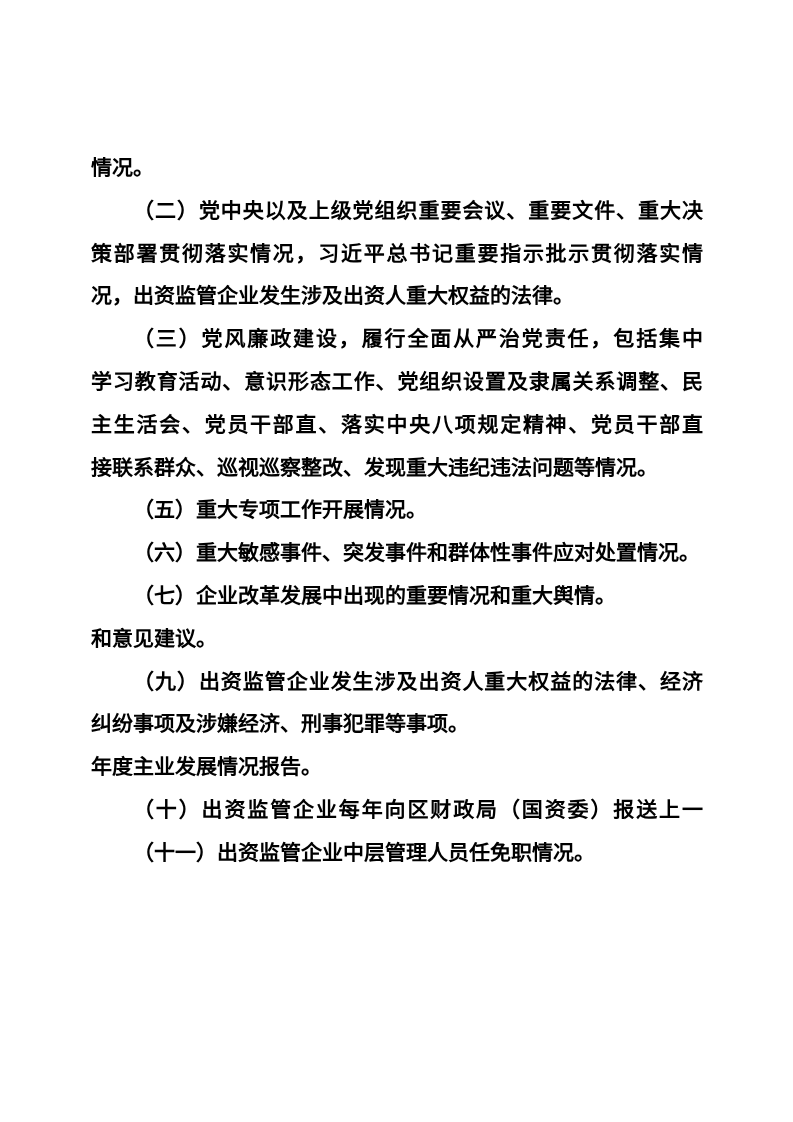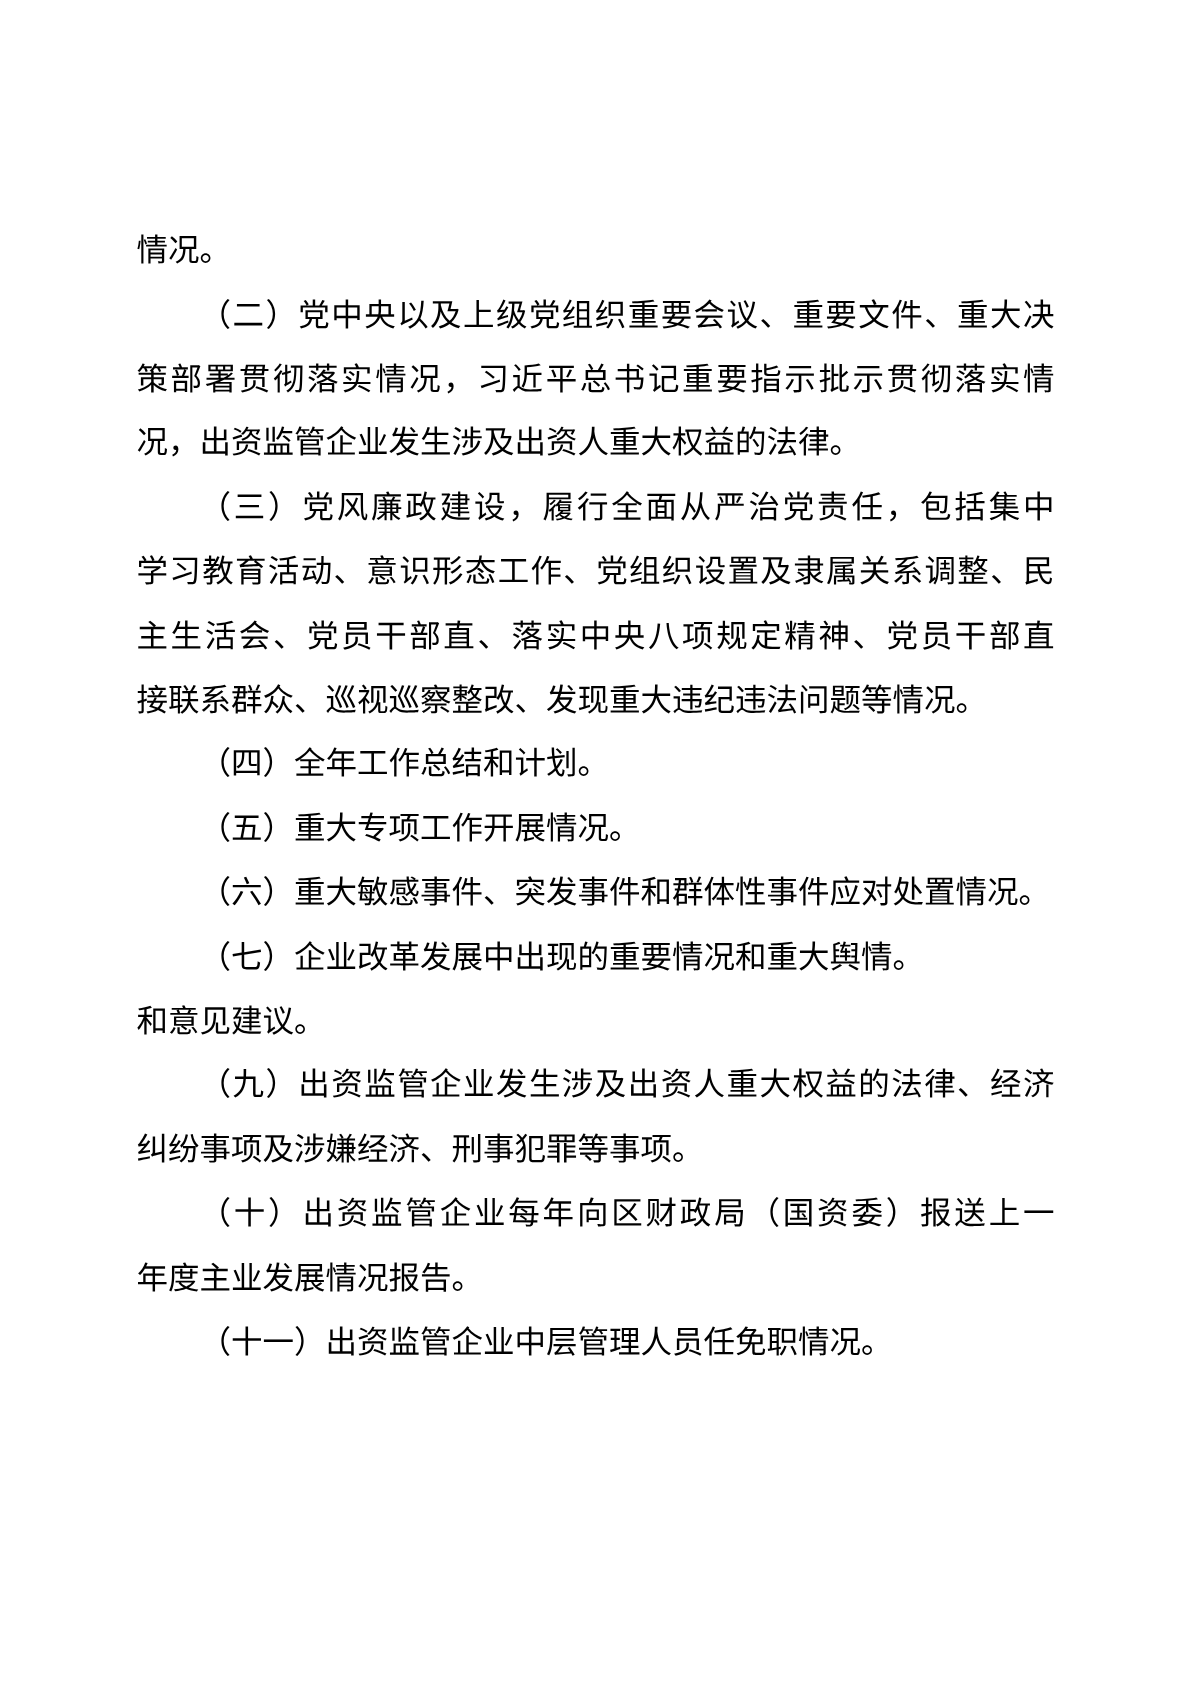--- a/index.html
+++ b/index.html
@@ -28,20 +28,21 @@
   }
   .paragraph {
     margin: 0;
     padding: 0;
   }
   .line {
     margin: 0;
     padding: 0;
     white-space: nowrap;
     text-align: left;
+    font-weight: bold;
   }
   .line.indent {
     padding-left: 2em;
   }
   .line.fill {
     text-align: justify;
     text-align-last: justify;
     white-space: normal;
   }
 </style>
@@ -58,39 +59,36 @@
         <div class="line fill">策部署贯彻落实情况，习近平总书记重要指示批示贯彻落实情</div>
         <div class="line">况，出资监管企业发生涉及出资人重大权益的法律。</div>
       </div>
       <div class="paragraph">
         <div class="line indent fill">（三）党风廉政建设，履行全面从严治党责任，包括集中</div>
         <div class="line fill">学习教育活动、意识形态工作、党组织设置及隶属关系调整、民</div>
         <div class="line fill">主生活会、党员干部直、落实中央八项规定精神、党员干部直</div>
         <div class="line">接联系群众、巡视巡察整改、发现重大违纪违法问题等情况。</div>
       </div>
       <div class="paragraph">
-        <div class="line indent">（四）全年工作总结和计划。</div>
-      </div>
-      <div class="paragraph">
         <div class="line indent">（五）重大专项工作开展情况。</div>
       </div>
       <div class="paragraph">
         <div class="line indent">（六）重大敏感事件、突发事件和群体性事件应对处置情况。</div>
       </div>
       <div class="paragraph">
         <div class="line indent">（七）企业改革发展中出现的重要情况和重大舆情。</div>
       </div>
       <div class="paragraph">
         <div class="line">和意见建议。</div>
       </div>
       <div class="paragraph">
         <div class="line indent fill">（九）出资监管企业发生涉及出资人重大权益的法律、经济</div>
         <div class="line">纠纷事项及涉嫌经济、刑事犯罪等事项。</div>
       </div>
       <div class="paragraph">
+        <div class="line">年度主业发展情况报告。</div>
         <div class="line indent fill">（十）出资监管企业每年向区财政局（国资委）报送上一</div>
-        <div class="line">年度主业发展情况报告。</div>
       </div>
       <div class="paragraph">
         <div class="line indent">（十一）出资监管企业中层管理人员任免职情况。</div>
       </div>
     </div>
 </div>
 
 </body></html>

